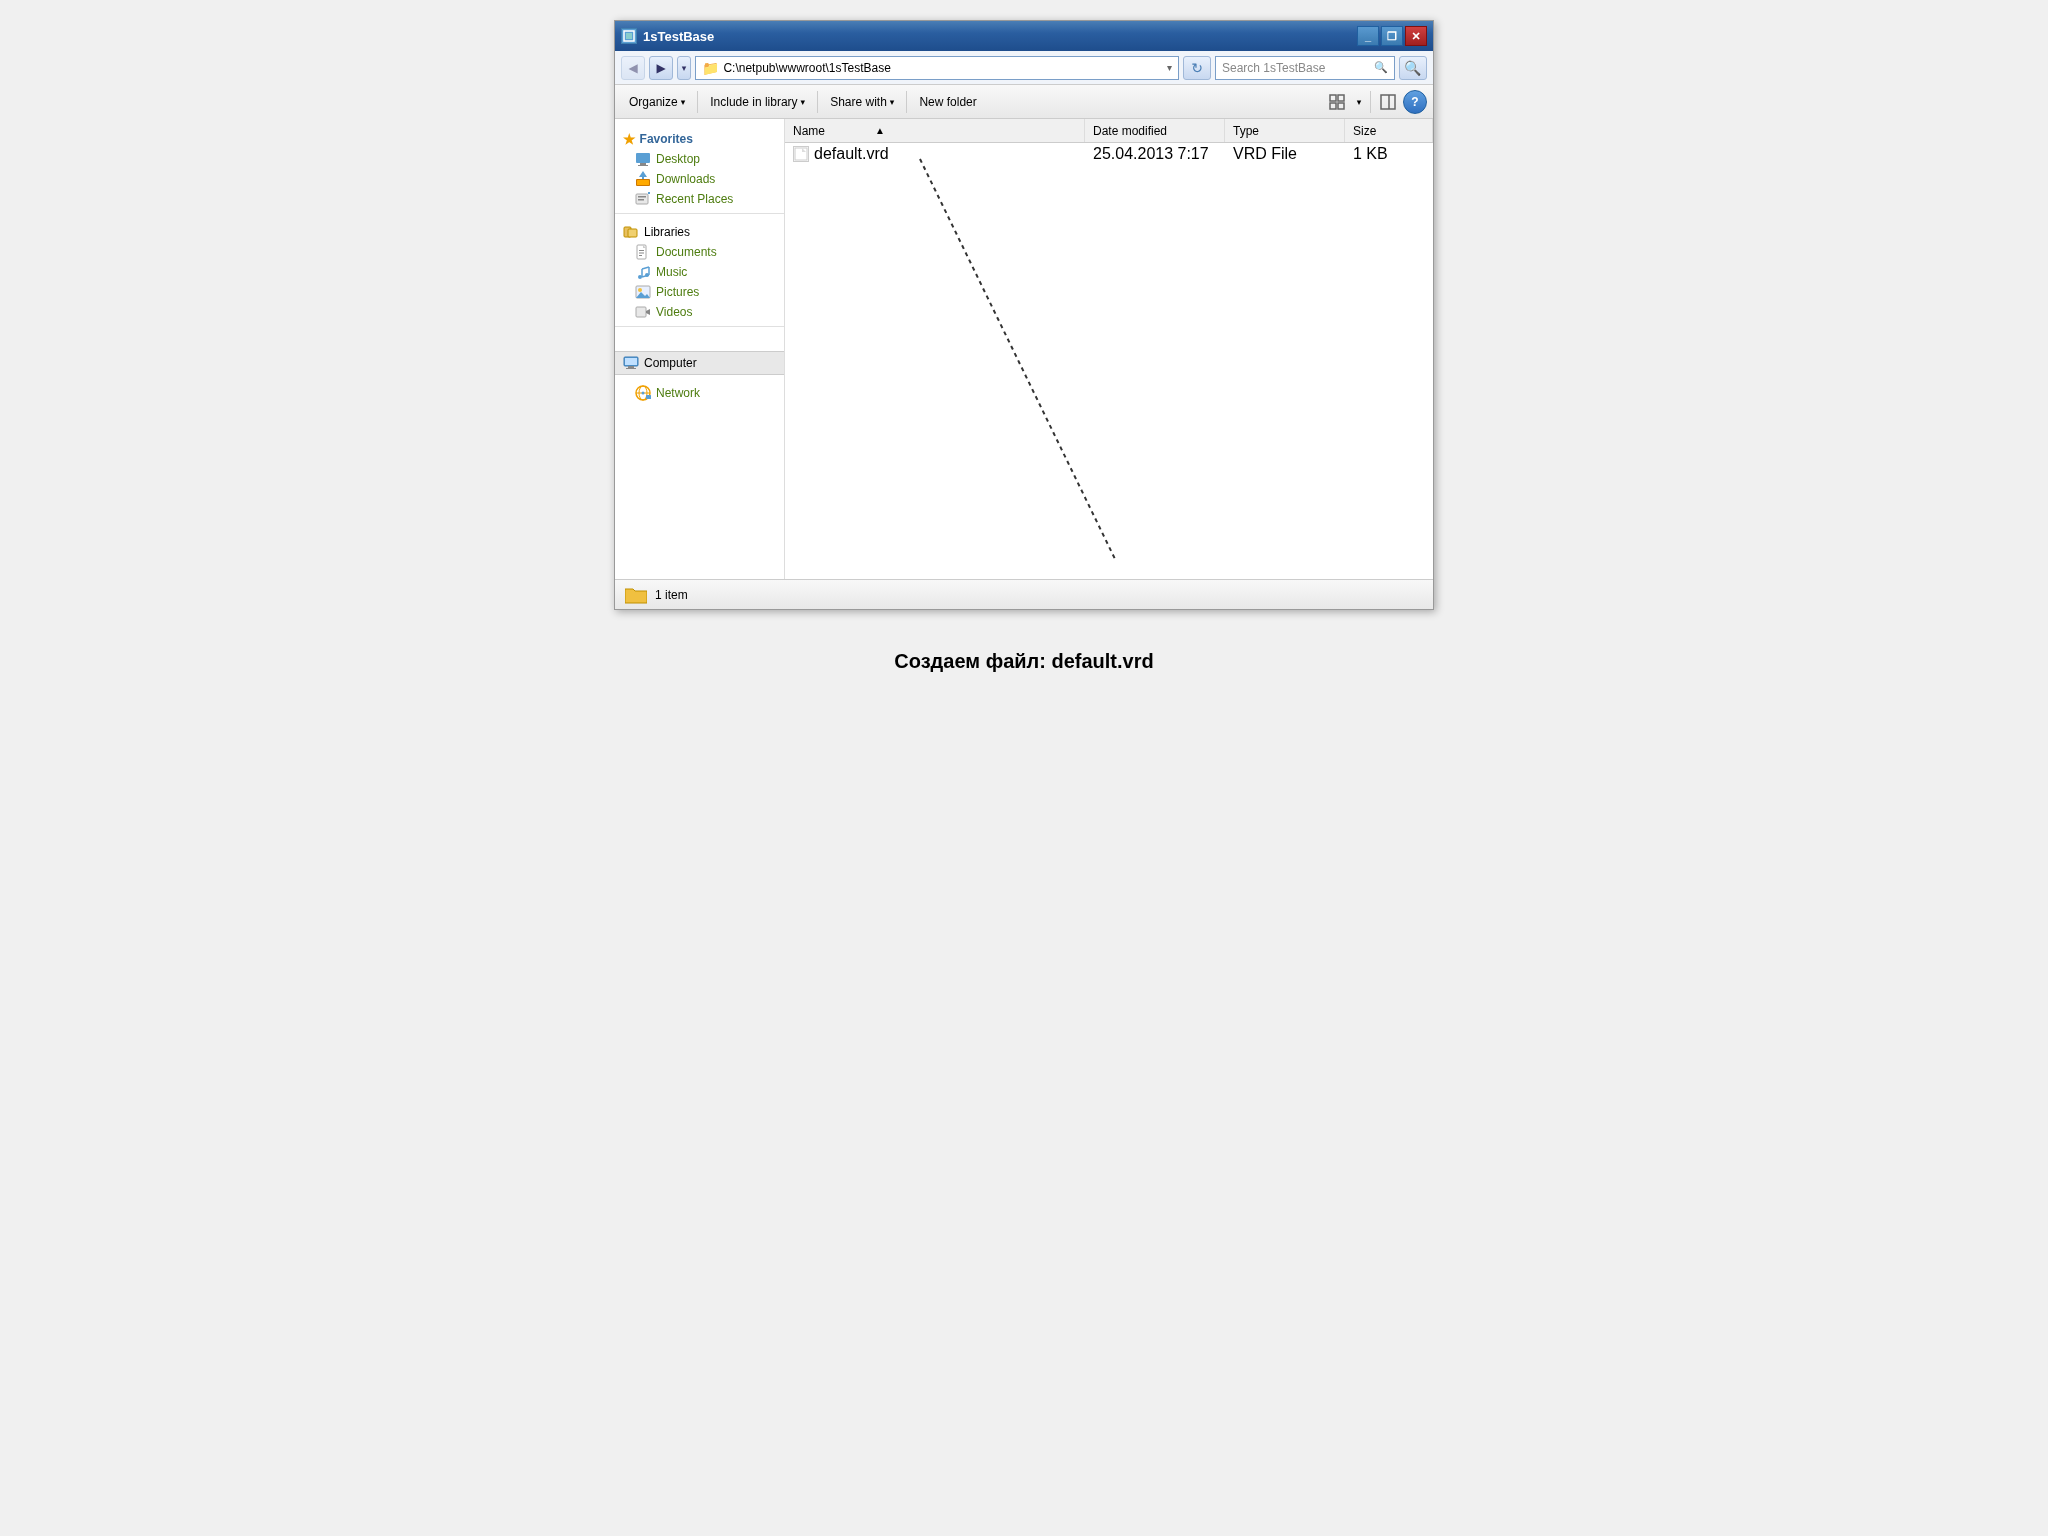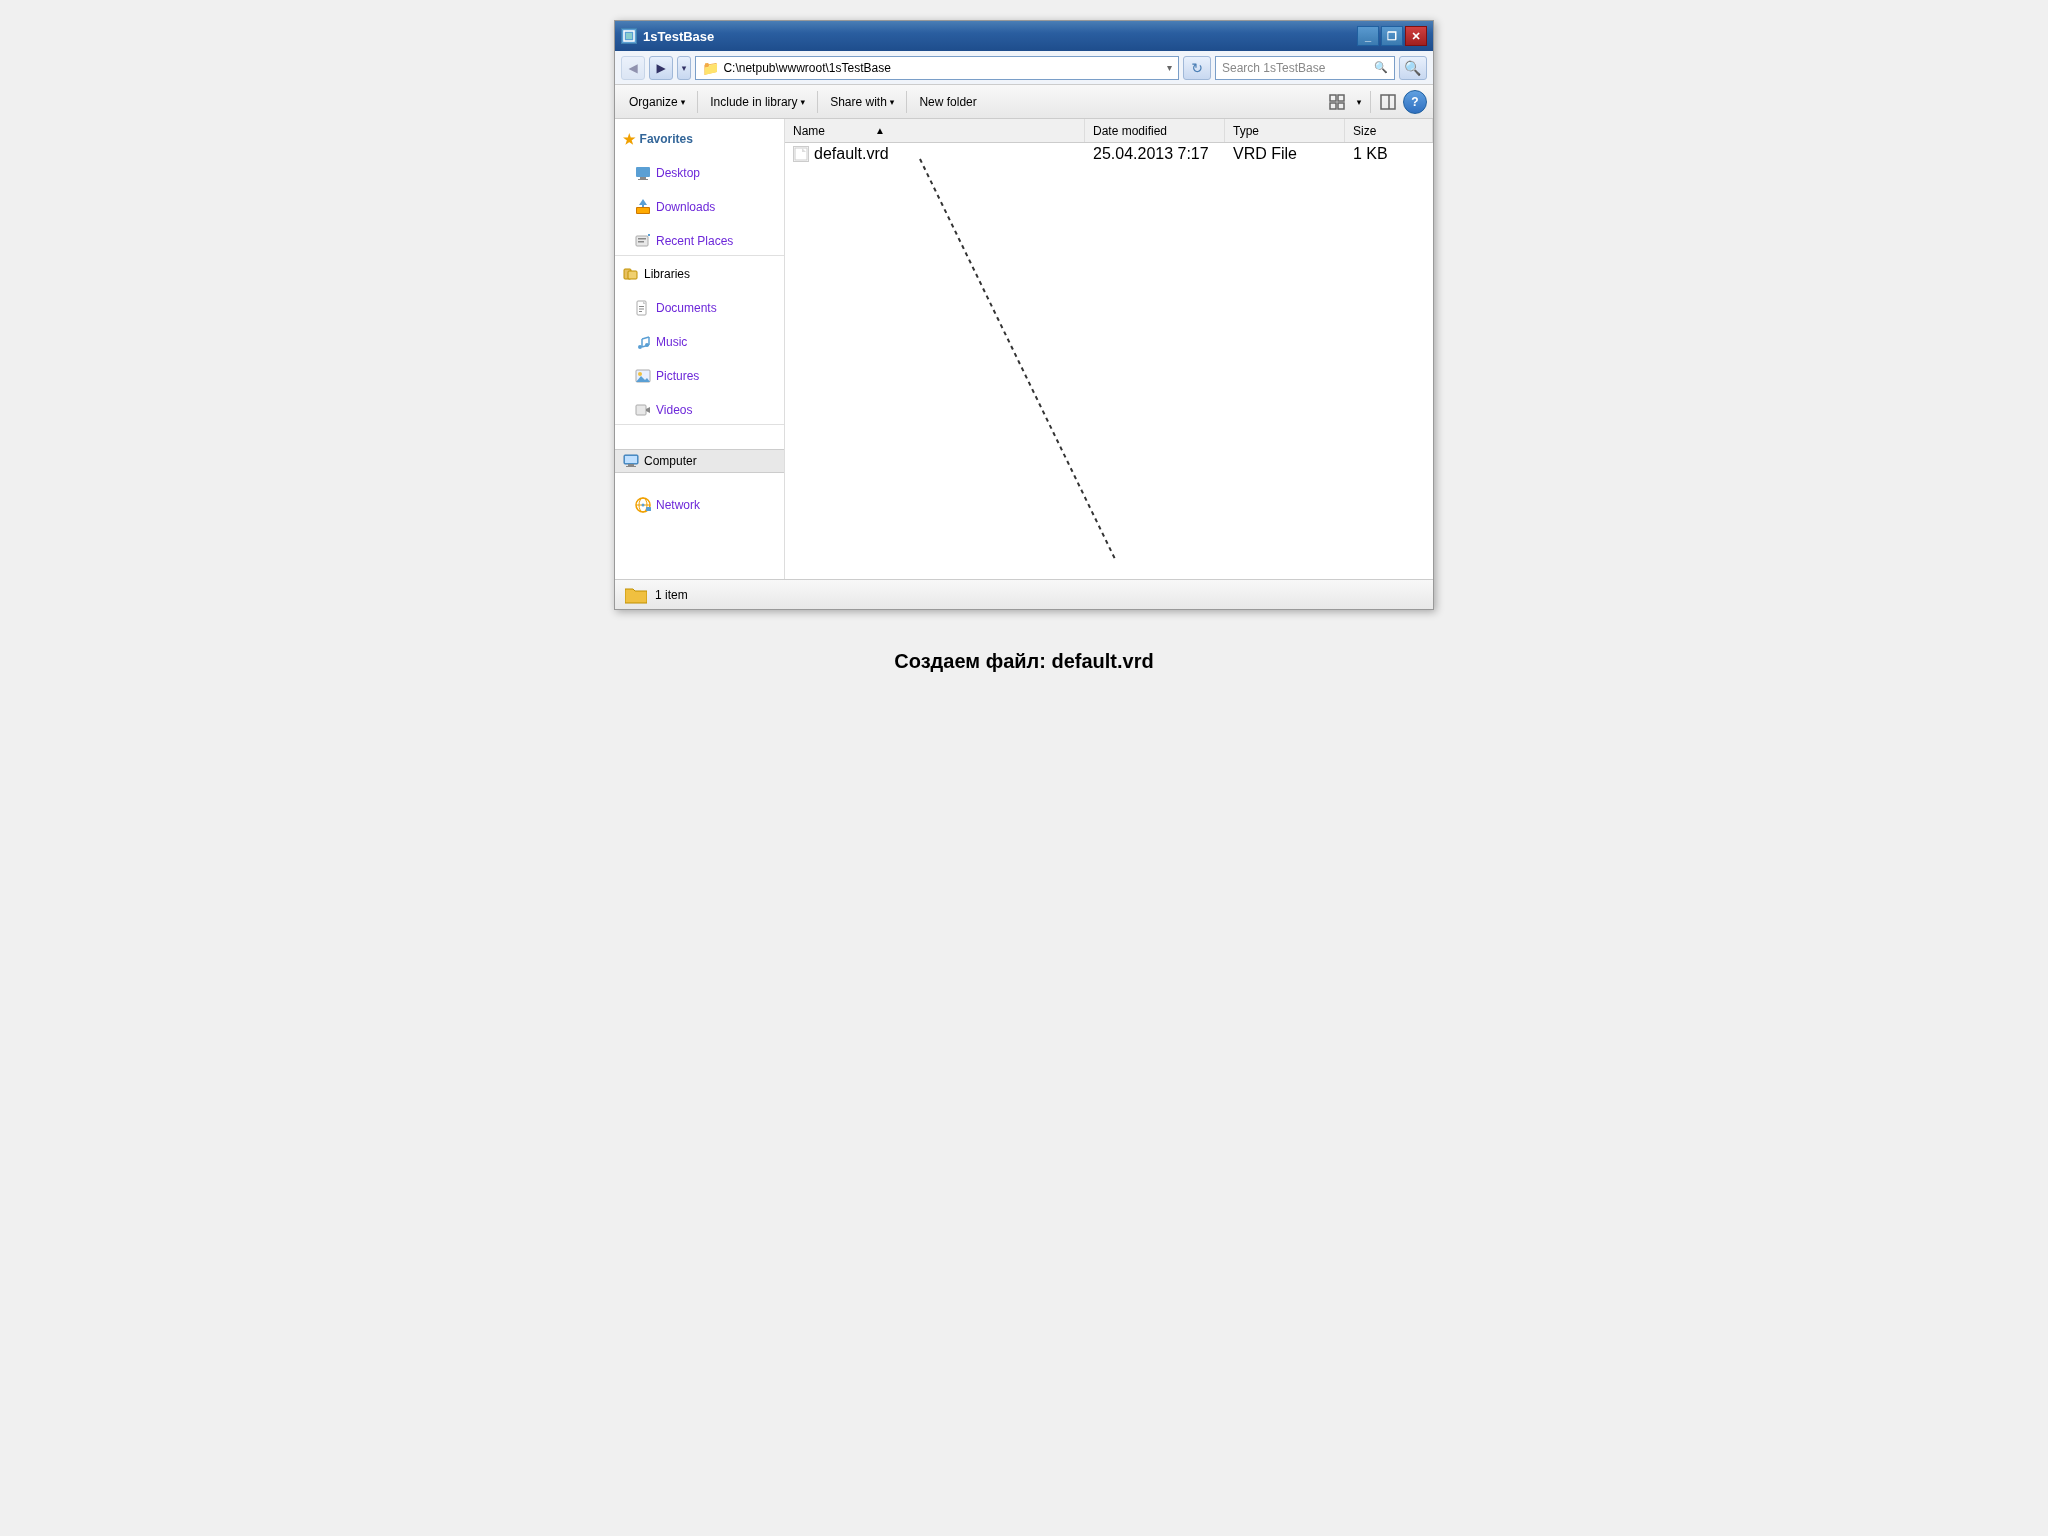--- a/index.html
+++ b/index.html
@@ -254,22 +254,21 @@
       gap: 4px;
       cursor: pointer;
     }
     .sidebar-item {
       display: flex;
       align-items: center;
       padding: 2px 8px 2px 20px;
       gap: 5px;
       cursor: pointer;
       font-size: 12px;
-      color: #6d28d9;
-      margin-top: 14px;
+      color: #4d7c0f;
     }
     .sidebar-item-icon {
       width: 16px;
       height: 16px;
       display: flex;
       align-items: center;
       justify-content: center;
       font-size: 14px;
       flex-shrink: 0;
     }

